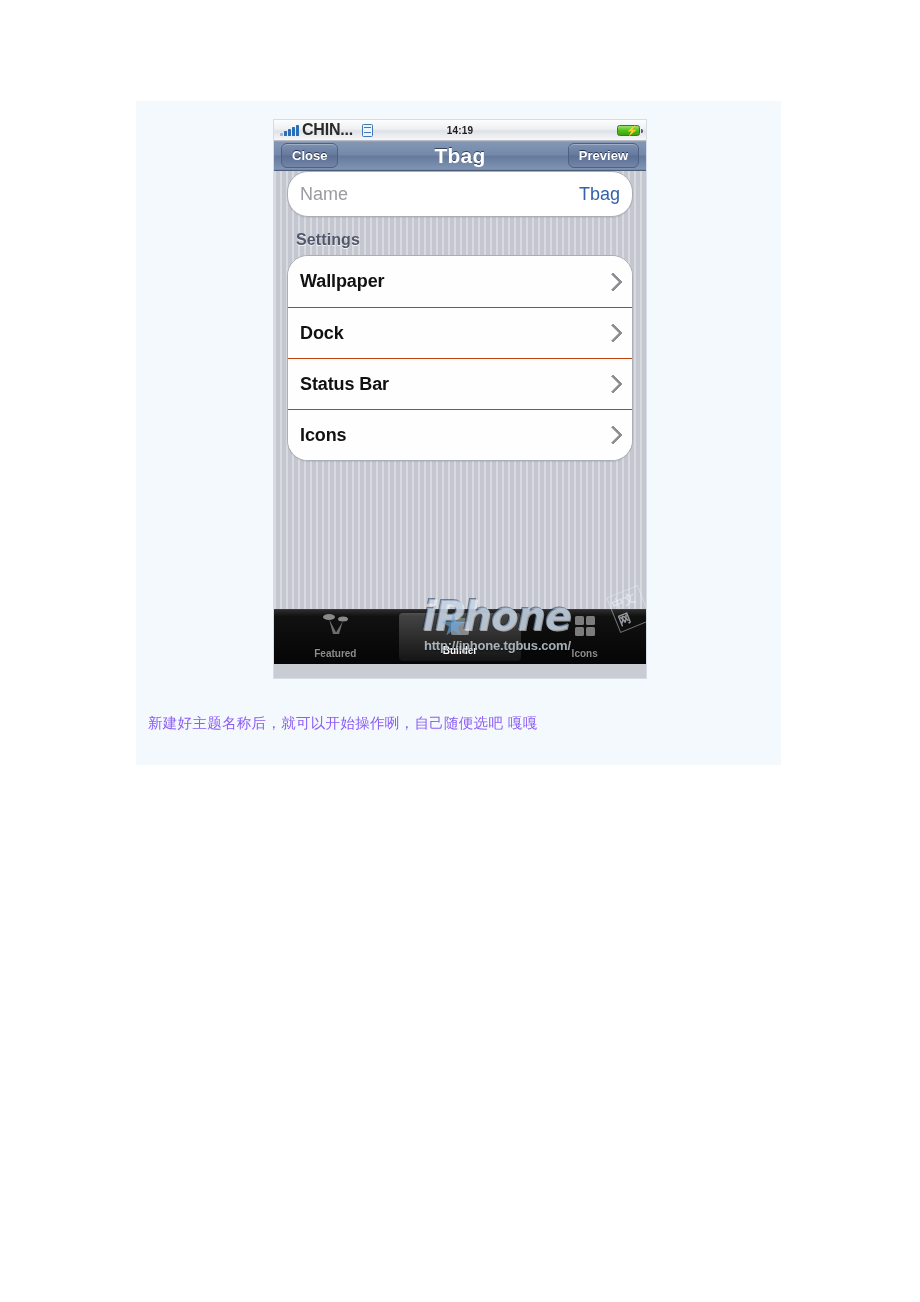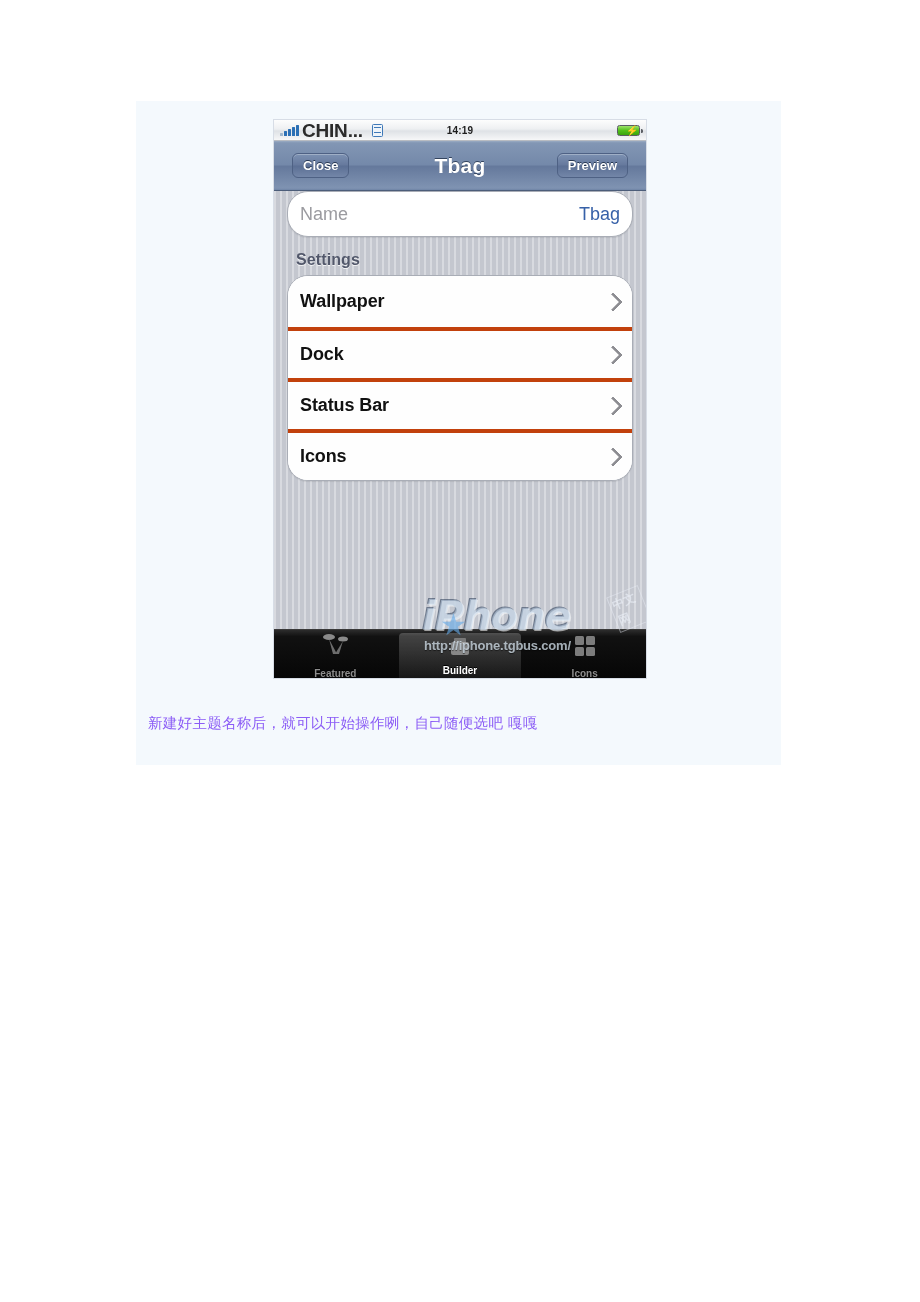--- a/index.html
+++ b/index.html
@@ -59,21 +59,21 @@
     background: #2a6fb5;
     border-radius: 0.5px;
   }
   .sig-bars i:nth-child(1){height:3px; background:#9fb6cc;}
   .sig-bars i:nth-child(2){height:5px;}
   .sig-bars i:nth-child(3){height:7px;}
   .sig-bars i:nth-child(4){height:9px;}
   .sig-bars i:nth-child(5){height:11px;}
 
   #carrier-name {
-    font-size: 19px;
+    font-size: 16px;
     font-weight: bold;
     color: #2b2b2b;
     letter-spacing: -0.2px;
     line-height: 1;
   }
   #edge-badge {
     margin-left: 9px;
     width: 11px;
     height: 13px;
     border: 1.6px solid #3f79b8;
@@ -126,29 +126,29 @@
     left:8px; top:0px;
     font-size:10px;
     line-height:9px;
     color:#14400a;
     font-weight:bold;
   }
 
   
   #nav-bar {
     position: relative;
-    height: 50px;
+    height: 30px;
     background: linear-gradient(to bottom,
                 #9aabc3 0%, #8296b4 4%,
                 #7489aa 48%, #65799c 52%,
                 #7f93b2 96%, #6f84a6 100%);
     border-bottom: 1px solid #4c5d79;
     display: flex;
     align-items: center;
-    padding: 0 18px;
+    padding: 0 7px;
     box-sizing: border-box;
     justify-content: space-between;
   }
   #nav-title {
     position: absolute;
     left: 0; right: 0;
     text-align: center;
     font-size: 21px;
     font-weight: bold;
     color: #ffffff;
@@ -222,21 +222,21 @@
     font-size: 18px;
     color: #3761a8;
   }
 
   .nav-row {
     height: 51px;
     display: flex;
     align-items: center;
     padding: 0 12px;
     box-sizing: border-box;
-    border-top: 4px solid #c2410c;
+    border-top: 1px solid #c2410c;
     cursor: pointer;
     background: #fefefe;
   }
   .nav-row:first-child { border-top: none; }
   .nav-row-label {
     font-size: 18px;
     font-weight: bold;
     color: #111111;
     letter-spacing: -0.1px;
   }

